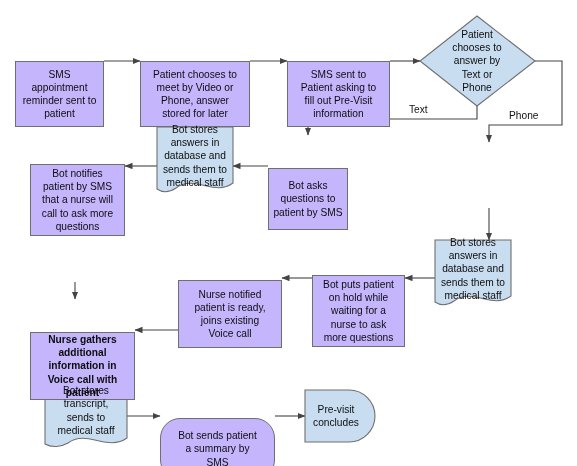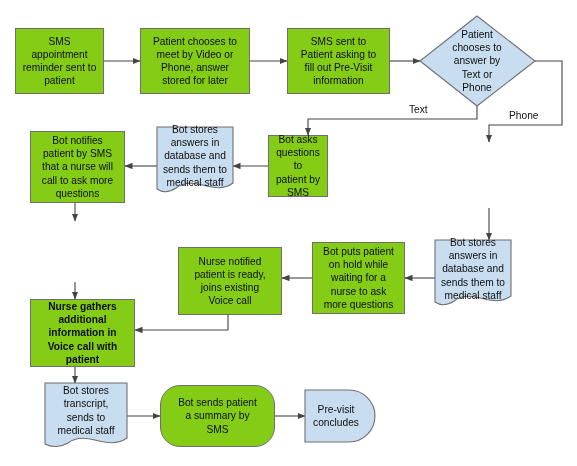--- a/index.html
+++ b/index.html
@@ -14,23 +14,24 @@
     box-sizing:border-box;
     display:flex;align-items:center;justify-content:center;
     text-align:center;
     font-size:10.2px;
     line-height:13.2px;
     color:#0d0d0d;
     z-index:3;
     padding:2px 4px;
   }
   .rect{
-    background:#84cc16;
+    background:#c4b5fd;
     border:1px solid #6f6f6f;
     box-shadow:0 0 0 0 rgba(0,0,0,0);
+    margin-top:33px;
   }
   .node .lbl{white-space:pre-line;display:block;width:100%;}
   
   .shape-svg{position:absolute;left:0;top:0;overflow:visible;z-index:2;}
   .node.shaped{background:transparent;border:0;}
   .edge-label{
     position:absolute;font-size:10.2px;color:#111;z-index:4;
     background:#ffffff;padding:0 2px;white-space:nowrap;
   }
 </style>
@@ -114,21 +115,21 @@
   </div>
 
   <div class="node shaped" style="left:430px;top:20px;width:94px;height:82px;">
     <span class="lbl">Patient
 chooses to
 answer by
 Text or
 Phone</span>
   </div>
 
-  <div class="node rect" style="left:268px;top:135px;width:60px;height:62px;">
+  <div class="node rect" style="left:268px;top:135px;width:80px;height:62px;">
     <span class="lbl">Bot asks
 questions to
 patient by SMS</span>
   </div>
 
   <div class="node shaped" style="left:157px;top:127px;width:76px;height:58px;">
     <span class="lbl">Bot stores
 answers in
 database and
 sends them to

